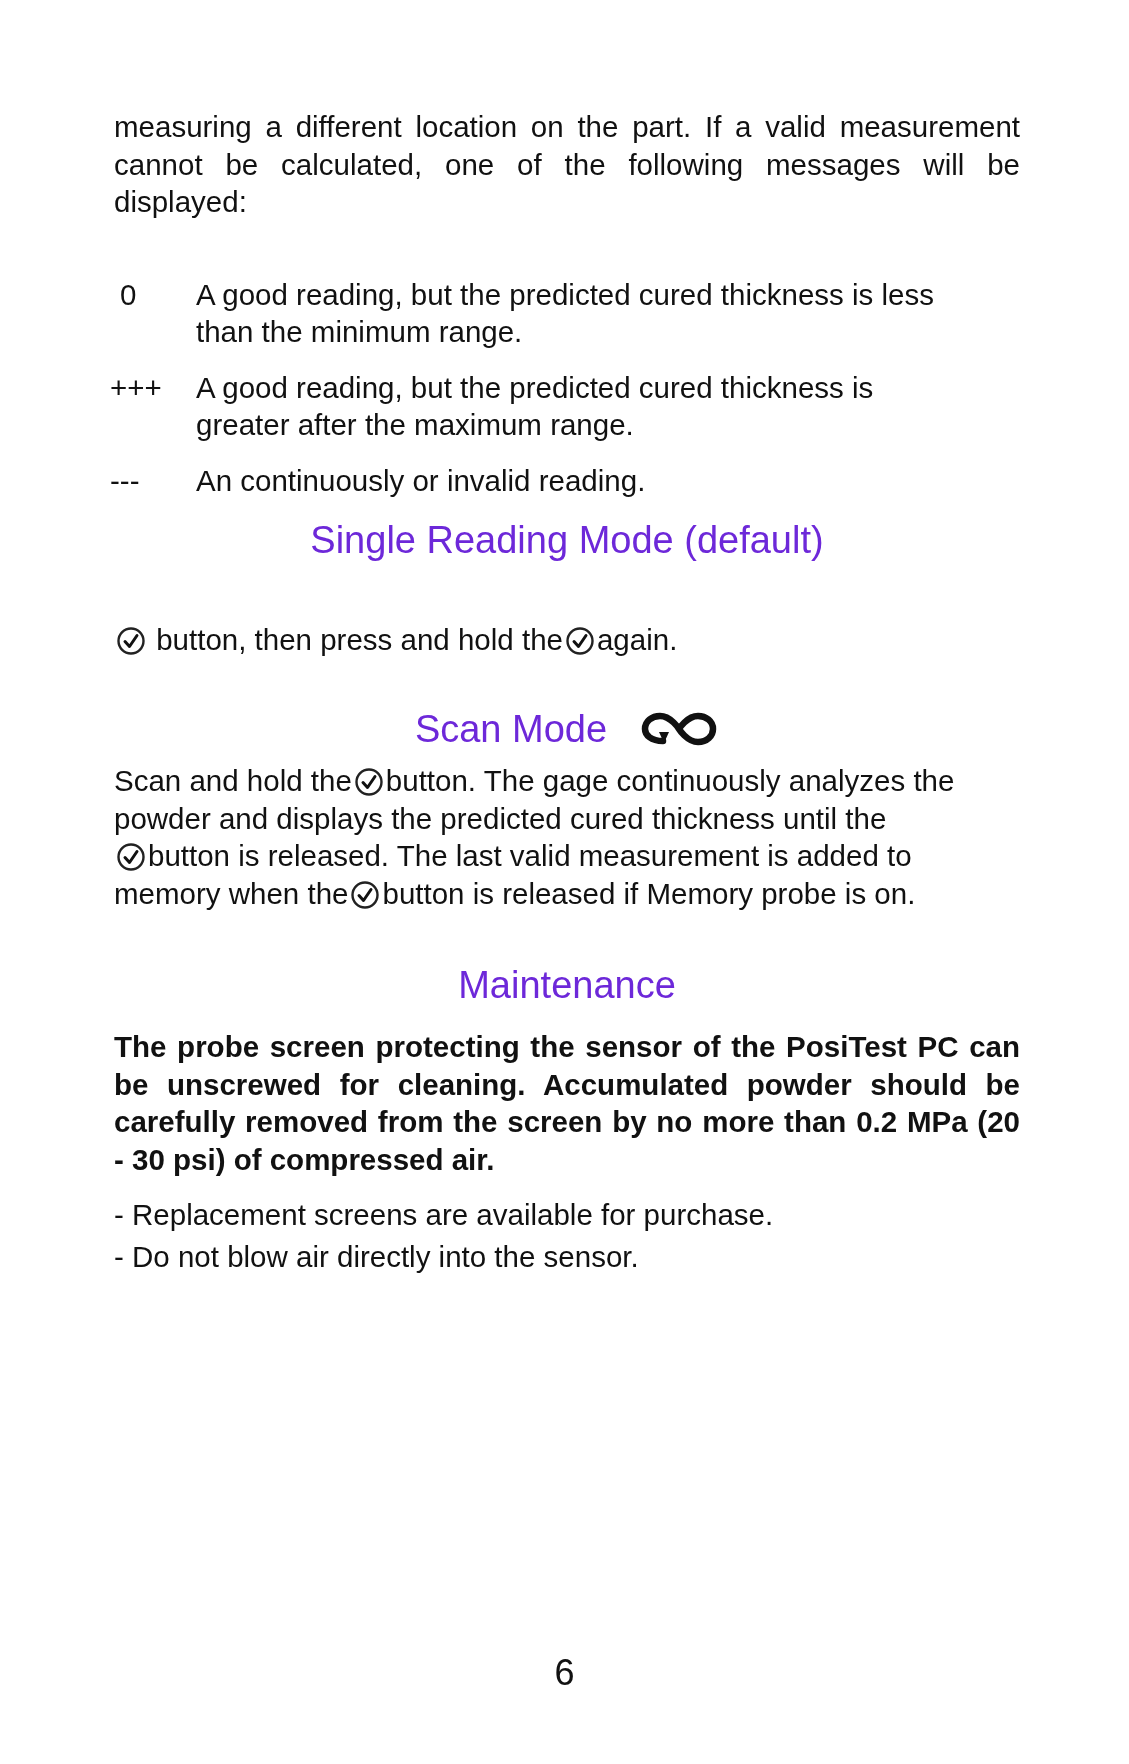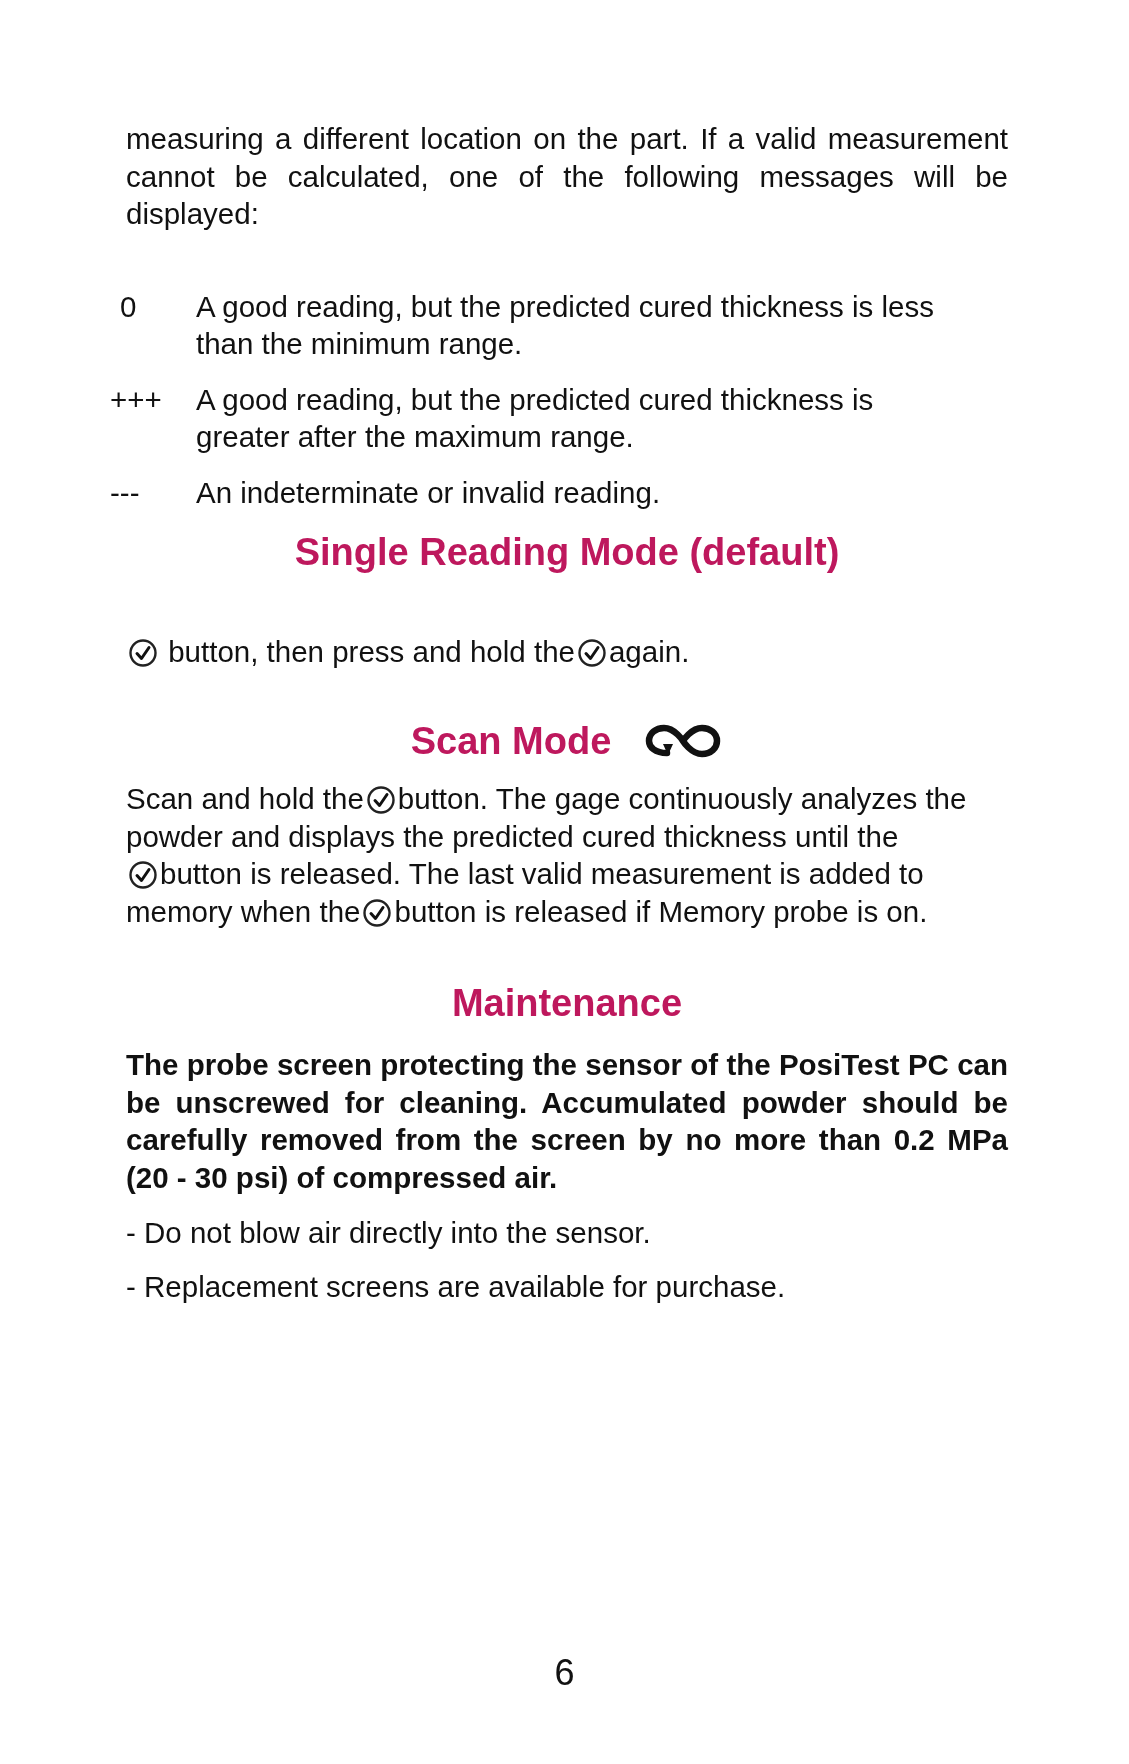--- a/index.html
+++ b/index.html
@@ -1,30 +1,30 @@
 <!DOCTYPE html>
 <html><head>
 <meta charset="utf-8">
 <style>
   html, body { margin: 0; padding: 0; }
   body {
     width: 1129px; height: 1764px; background: #ffffff; color: #111111;
     font-family: "Liberation Sans", sans-serif; position: relative; overflow: hidden;
   }
   .page { position: absolute; left: 110px; top: 104px; width: 914px; }
-  p { margin: 16px; font-size: 29.5px; line-height: 37.5px; }
+  p { margin: 4px; font-size: 29.5px; line-height: 37.5px; }
   .justify { text-align: justify; text-align-last: left; }
   .intro { margin-bottom: 55px; }
   .msg-row { display: flex; margin-bottom: 18px; font-size: 29.5px; line-height: 37.5px; }
   .msg-code { width: 86px; flex: none; }
   .msg-code.zero { padding-left: 10px; width: 76px; }
   .msg-text { flex: 1; padding-right: 80px; }
   h2 {
-    font-weight: bold; font-size: 38px; line-height: 46px; text-align: center;
-    margin: 9px; color: #be185d;
+    font-weight: normal; font-size: 38px; line-height: 46px; text-align: center;
+    margin: 9px; color: #6d28d9;
   }
   .h-single { margin-top: 12px; margin-bottom: 20px; }
   .h-scan { margin-top: 48px; margin-bottom: 10px; display: flex; justify-content: center; align-items: center; gap: 32px; }
   .h-maint { margin-top: 50px; margin-bottom: 20px; }
   .check {
     display: inline-block; width: 30px; height: 30px; vertical-align: -6px;
     margin: 0 2px;
   }
   .maint-p { margin-bottom: 18px; font-weight: bold; }
   .page-num {
@@ -43,21 +43,21 @@
     <div class="msg-row">
       <span class="msg-code zero">0</span>
       <span class="msg-text">A good reading, but the predicted cured thickness is less than the minimum range.</span>
     </div>
     <div class="msg-row">
       <span class="msg-code">+++</span>
       <span class="msg-text">A good reading, but the predicted cured thickness is greater after the maximum range.</span>
     </div>
     <div class="msg-row">
       <span class="msg-code">---</span>
-      <span class="msg-text">An indeterminate or invalid reading.</span>
+      <span class="msg-text">An continuously or invalid reading.</span>
     </div>
   </div>
 
   <h2 class="h-single">Single Reading Mode (default)</h2>
   <p><br><svg class="check" viewBox="0 0 30 30">
         <circle cx="15" cy="15" r="12.5" fill="#fff" stroke="#222" stroke-width="2.4"></circle>
         <path d="M9 15.5 L13.5 20.5 L21 9.5" fill="none" stroke="#111" stroke-width="3" stroke-linecap="round" stroke-linejoin="round"></path>
       </svg><span> button, then press and hold the</span><svg class="check" viewBox="0 0 30 30">
         <circle cx="15" cy="15" r="12.5" fill="#fff" stroke="#222" stroke-width="2.4"></circle>
         <path d="M9 15.5 L13.5 20.5 L21 9.5" fill="none" stroke="#111" stroke-width="3" stroke-linecap="round" stroke-linejoin="round"></path>
@@ -76,17 +76,17 @@
       </svg><span>button. The gage continuously analyzes the powder and displays the predicted cured thickness until the</span><br><svg class="check" viewBox="0 0 30 30">
         <circle cx="15" cy="15" r="12.5" fill="#fff" stroke="#222" stroke-width="2.4"></circle>
         <path d="M9 15.5 L13.5 20.5 L21 9.5" fill="none" stroke="#111" stroke-width="3" stroke-linecap="round" stroke-linejoin="round"></path>
       </svg><span>button is released. The last valid measurement is added to memory when the</span><svg class="check" viewBox="0 0 30 30">
         <circle cx="15" cy="15" r="12.5" fill="#fff" stroke="#222" stroke-width="2.4"></circle>
         <path d="M9 15.5 L13.5 20.5 L21 9.5" fill="none" stroke="#111" stroke-width="3" stroke-linecap="round" stroke-linejoin="round"></path>
       </svg><span>button is released if Memory probe is on.</span></p>
 
   <h2 class="h-maint">Maintenance</h2>
   <p class="justify maint-p">The probe screen protecting the sensor of the PosiTest PC can be unscrewed for cleaning. Accumulated powder should be carefully removed from the screen by no more than 0.2 MPa (20 - 30 psi) of compressed air.</p>
+  <p>- Replacement screens are available for purchase.</p>
   <p>- Do not blow air directly into the sensor.</p>
-  <p>- Replacement screens are available for purchase.</p>
 </div>
 
 <div class="page-num">6</div>
 
 </body></html>

